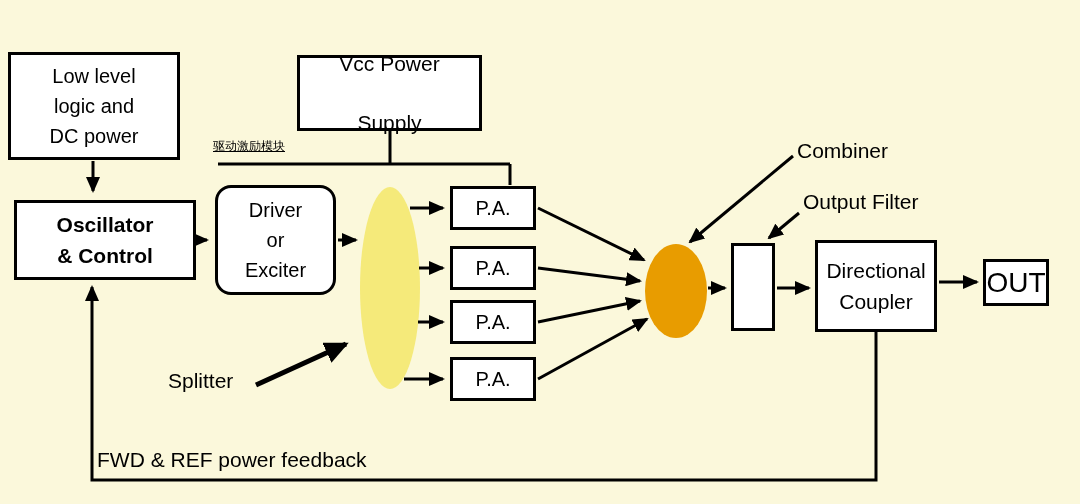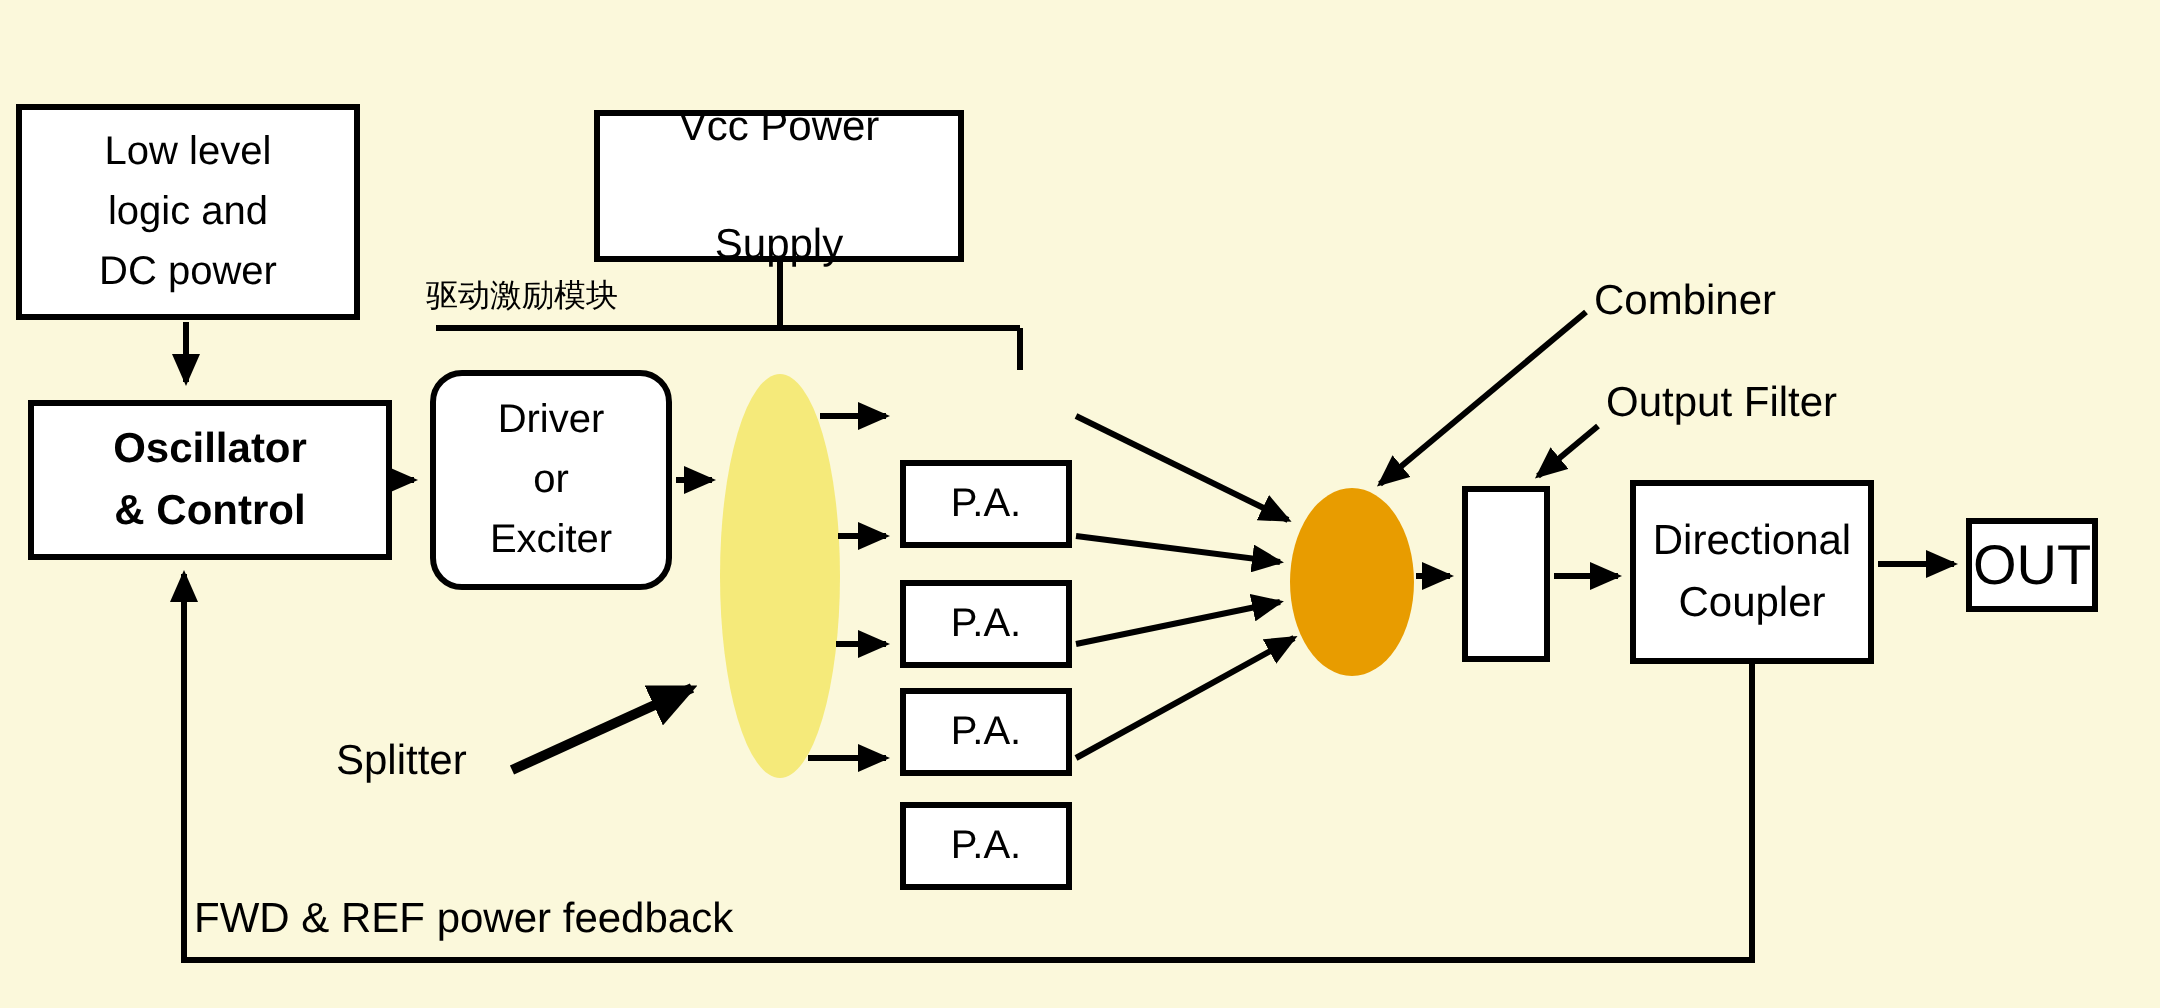--- a/index.html
+++ b/index.html
@@ -9,27 +9,27 @@
   .box {
     position: absolute; background: #fff; border: 3px solid #000; color: #000;
     display: flex; flex-direction: column; align-items: center; justify-content: center;
     text-align: right; line-height: 1.5; z-index: 2; font-size: 20px;
   }
   .lbl { position: absolute; color: #000; font-size: 21px; white-space: nowrap; z-index: 3; }
   .b-lowlevel { left: 8px;  top: 52px;  width: 172px; height: 108px; }
   .b-osc      { left: 14px; top: 200px; width: 182px; height: 80px;  font-size: 21px; font-weight: bold; }
   .b-vcc      { left: 297px;top: 55px;  width: 185px; height: 76px;  font-size: 21px; gap: 28px; }
   .b-driver   { left: 215px;top: 185px; width: 121px; height: 110px; border-radius: 16px; }
-  .b-pa       { left: 450px; width: 86px; height: 44px; margin-top: 44px; }
+  .b-pa       { left: 450px; width: 86px; height: 44px; }
   .b-pa1 { top: 186px; } .b-pa2 { top: 246px; } .b-pa3 { top: 300px; } .b-pa4 { top: 357px; }
   .b-filter   { left: 731px;top: 243px; width: 44px;  height: 88px; }
   .b-coupler  { left: 815px;top: 240px; width: 122px; height: 92px; font-size: 21px; }
   .b-out      { left: 983px;top: 259px; width: 66px;  height: 47px; font-size: 28px; }
   .l-cndc      { left: 330px; top: 18px;  font-size: 20px; }
-  .l-cndriver  { left: 213px; top: 138px; font-size: 16px; }
+  .l-cndriver  { left: 213px; top: 138px; font-size: 12px; text-decoration: underline; }
   .l-combiner  { left: 797px; top: 139px; }
   .l-outfilter { left: 803px; top: 190px; }
   .l-splitter  { left: 168px; top: 369px; }
   .l-feedback  { left: 97px;  top: 448px; }
 </style>
 </head>
 <body>
 
 <div class="canvas" style="background-color: rgb(251, 248, 219);">
 

